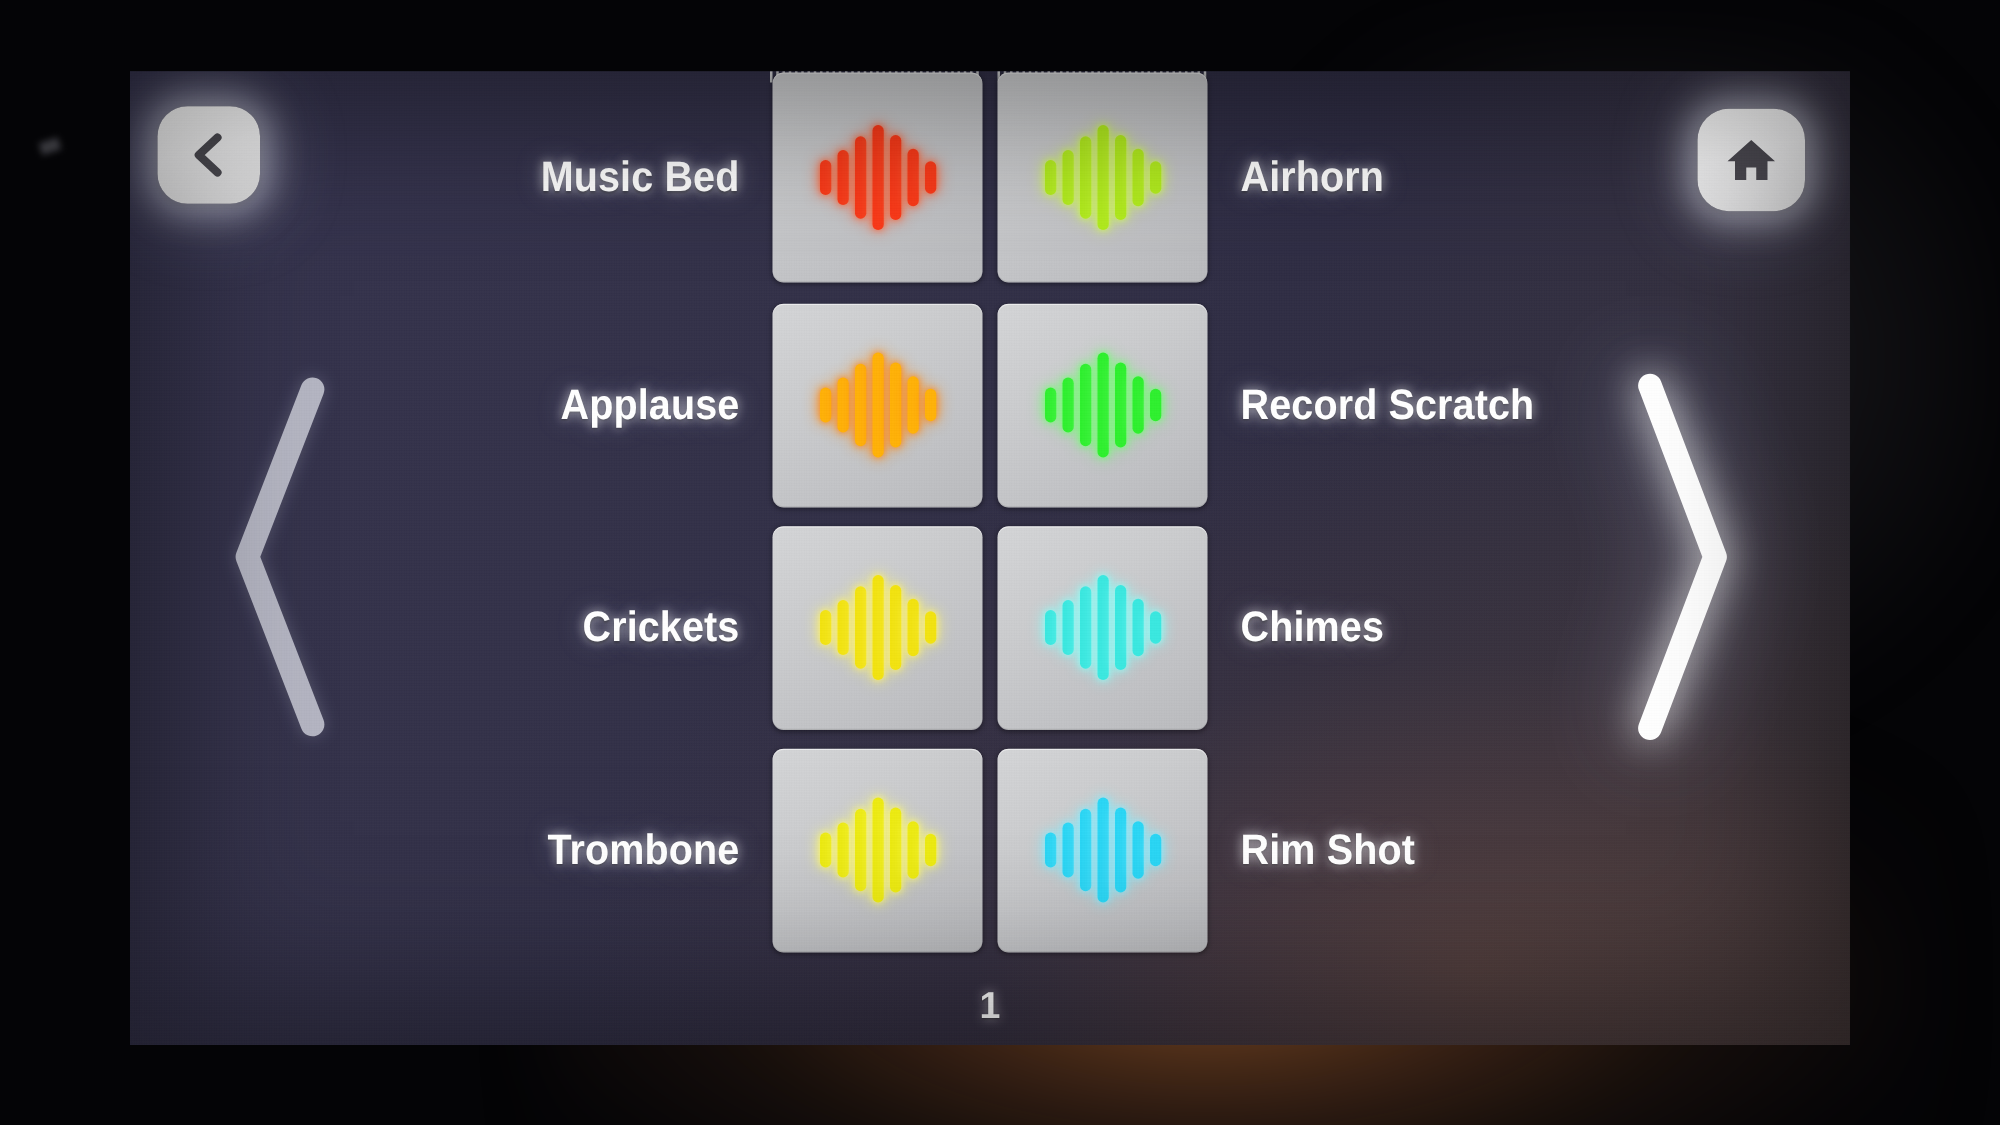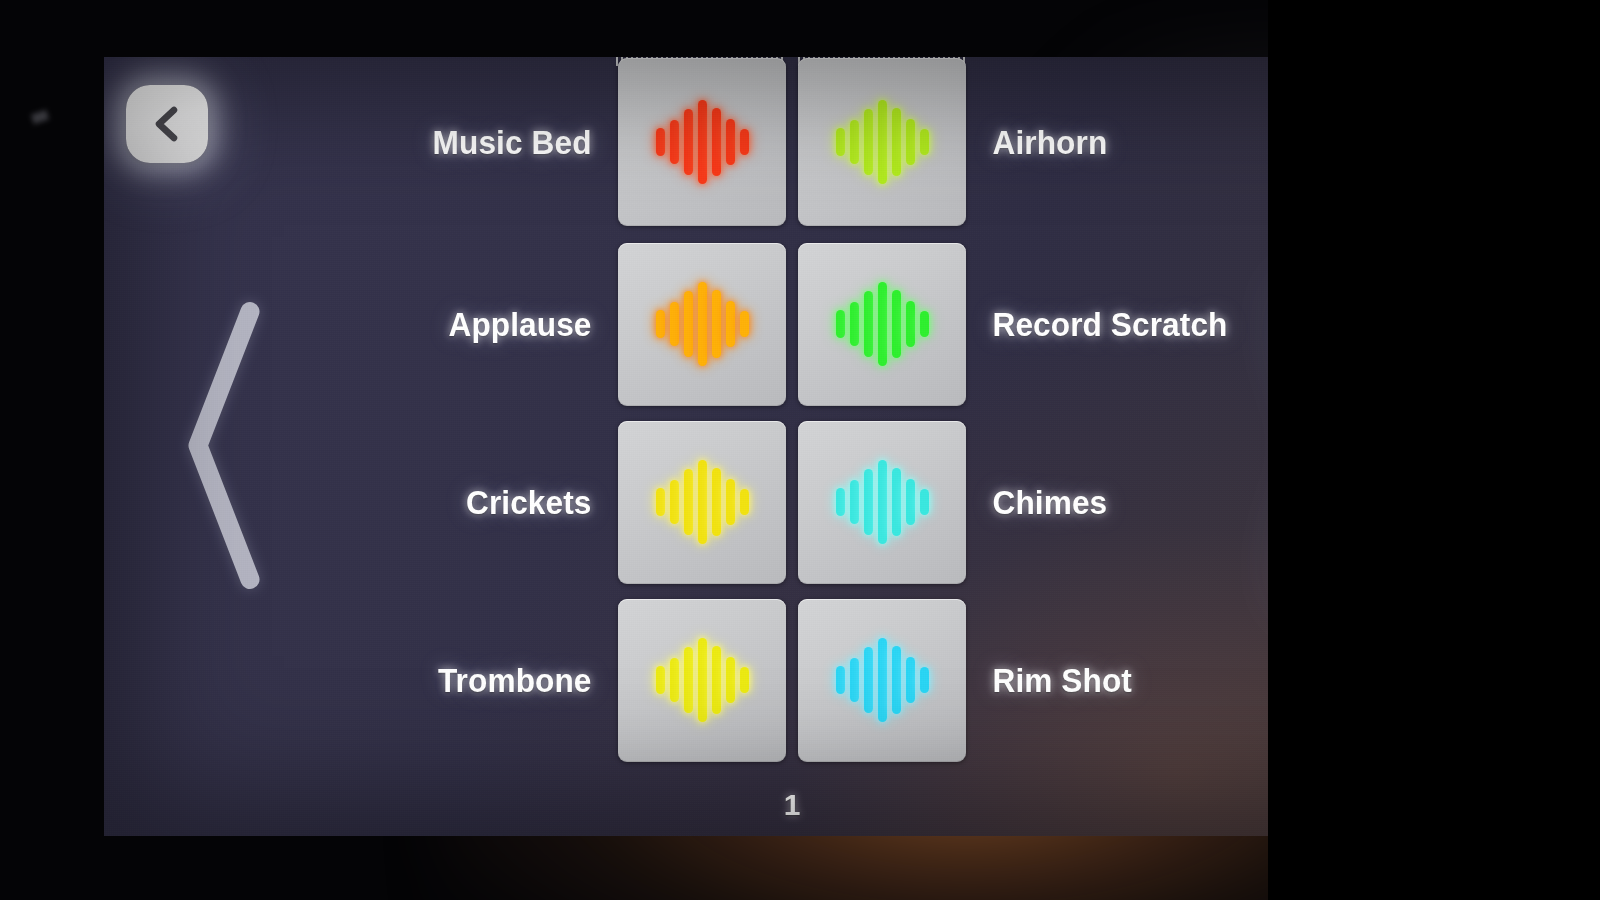--- a/index.html
+++ b/index.html
@@ -11,21 +11,21 @@
     height: 900px;
     overflow: hidden;
   }
   body {
     font-family: "Liberation Sans", sans-serif;
   }
 
   
   #photo {
     position: relative;
-    width: 1268px;
+    width: 1600px;
     height: 900px;
     background: #040406;
     overflow: hidden;
   }
   
   #photo .amber-glow {
     position: absolute;
     left: 430px;
     top: 560px;
     width: 1120px;

